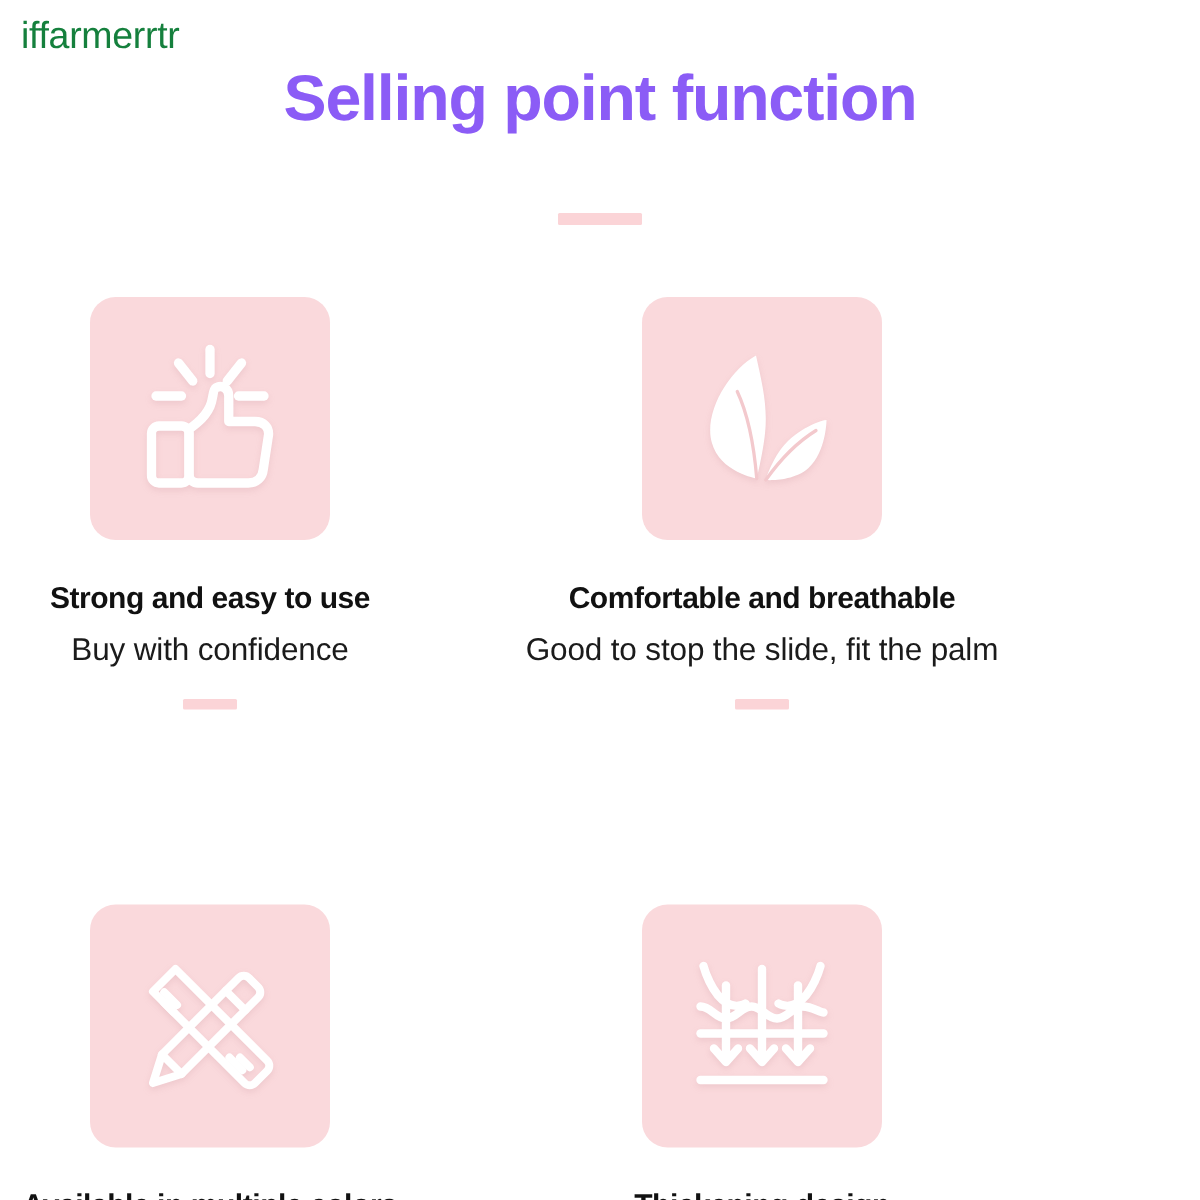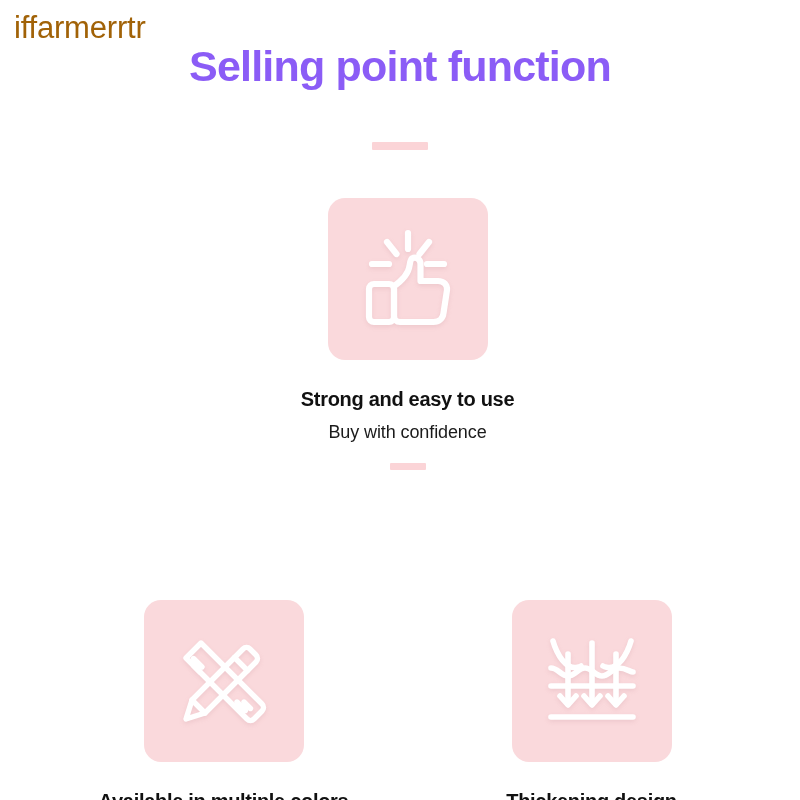--- a/index.html
+++ b/index.html
@@ -14,23 +14,23 @@
     overflow: hidden;
     font-family: "Liberation Sans", sans-serif;
     -webkit-font-smoothing: antialiased;
   }
 
   
   .watermark {
     position: absolute;
     left: 14px;
     top: 12px;
-    font-size: 31px;
+    font-size: 25px;
     letter-spacing: -0.2px;
-    color: #a16207;
+    color: #15803d;
     font-weight: 400;
     line-height: 1;
     user-select: none;
   }
 
   
   .page-title {
     position: absolute;
     top: 42px;
     left: 0;
@@ -57,23 +57,21 @@
   
   .features {
     position: absolute;
     top: 198px;
     left: 0;
     width: 800px;
   }
 
   .feature-row {
     display: flex;
-    justify-content: center;
     gap: 88px;
-    padding-left: 15px;
   }
 
   .feature-row + .feature-row {
     margin-top: 130px;
   }
 
   .feature {
     width: 280px;
     display: flex;
     flex-direction: column;
@@ -100,21 +98,21 @@
     font-size: 20px;
     font-weight: 700;
     color: #111111;
     text-align: center;
     letter-spacing: -0.3px;
     white-space: nowrap;
   }
 
   .feature-desc {
     margin-top: 11px;
-    font-size: 18px;
+    font-size: 21px;
     font-weight: 400;
     color: #1b1b1b;
     text-align: center;
     letter-spacing: -0.1px;
     white-space: nowrap;
   }
 
   .feature-rule {
     margin-top: 20px;
     width: 36px;
@@ -150,20 +148,37 @@
                      L40 93 C36.5 93 34 90.5 34 87 Z"></path>
             <rect x="9" y="55" width="25" height="38" rx="5"></rect>
           </svg>
         </span>
       </div>
       <div class="feature-title">Strong and easy to use</div>
       <div class="feature-desc">Buy with confidence</div>
       <div class="feature-rule"></div>
     </div>
 
+    <div class="feature">
+      <div class="feature-icon-card">
+        <span>
+          <svg width="100" height="96" viewBox="0 0 100 96" fill="none">
+            <path d="M46.5 88 C46.5 88 22 84 16.5 64 C11 44 28 16 46 6
+                     C50 24 54 40 52 58 C50.5 72 46.5 88 46.5 88 Z" fill="#ffffff"></path>
+            <path d="M46.5 88 C45 70 41 46 33.5 30" stroke="#f3c9cd" stroke-width="2.2" fill="none" stroke-linecap="round"></path>
+            <path d="M52.5 89 C52.5 89 58 69 72 59 C85 49.5 93 49 93 49
+                     C93 49 93 70 81 81 C70.5 90.5 52.5 89 52.5 89 Z" fill="#ffffff"></path>
+            <path d="M52.5 89 C61 77 73 64 86 56" stroke="#f3c9cd" stroke-width="2.2" fill="none" stroke-linecap="round"></path>
+          </svg>
+        </span>
+      </div>
+      <div class="feature-title">Comfortable and breathable</div>
+      <div class="feature-desc">Good to stop the slide, fit the palm</div>
+      <div class="feature-rule"></div>
+    </div>
 
   </div>
 
   <div class="feature-row">
 
     <div class="feature">
       <div class="feature-icon-card">
         <span>
           <svg width="100" height="100" viewBox="0 0 100 100" fill="none" stroke="#ffffff" stroke-width="5.4" stroke-linecap="round" stroke-linejoin="round">
 

